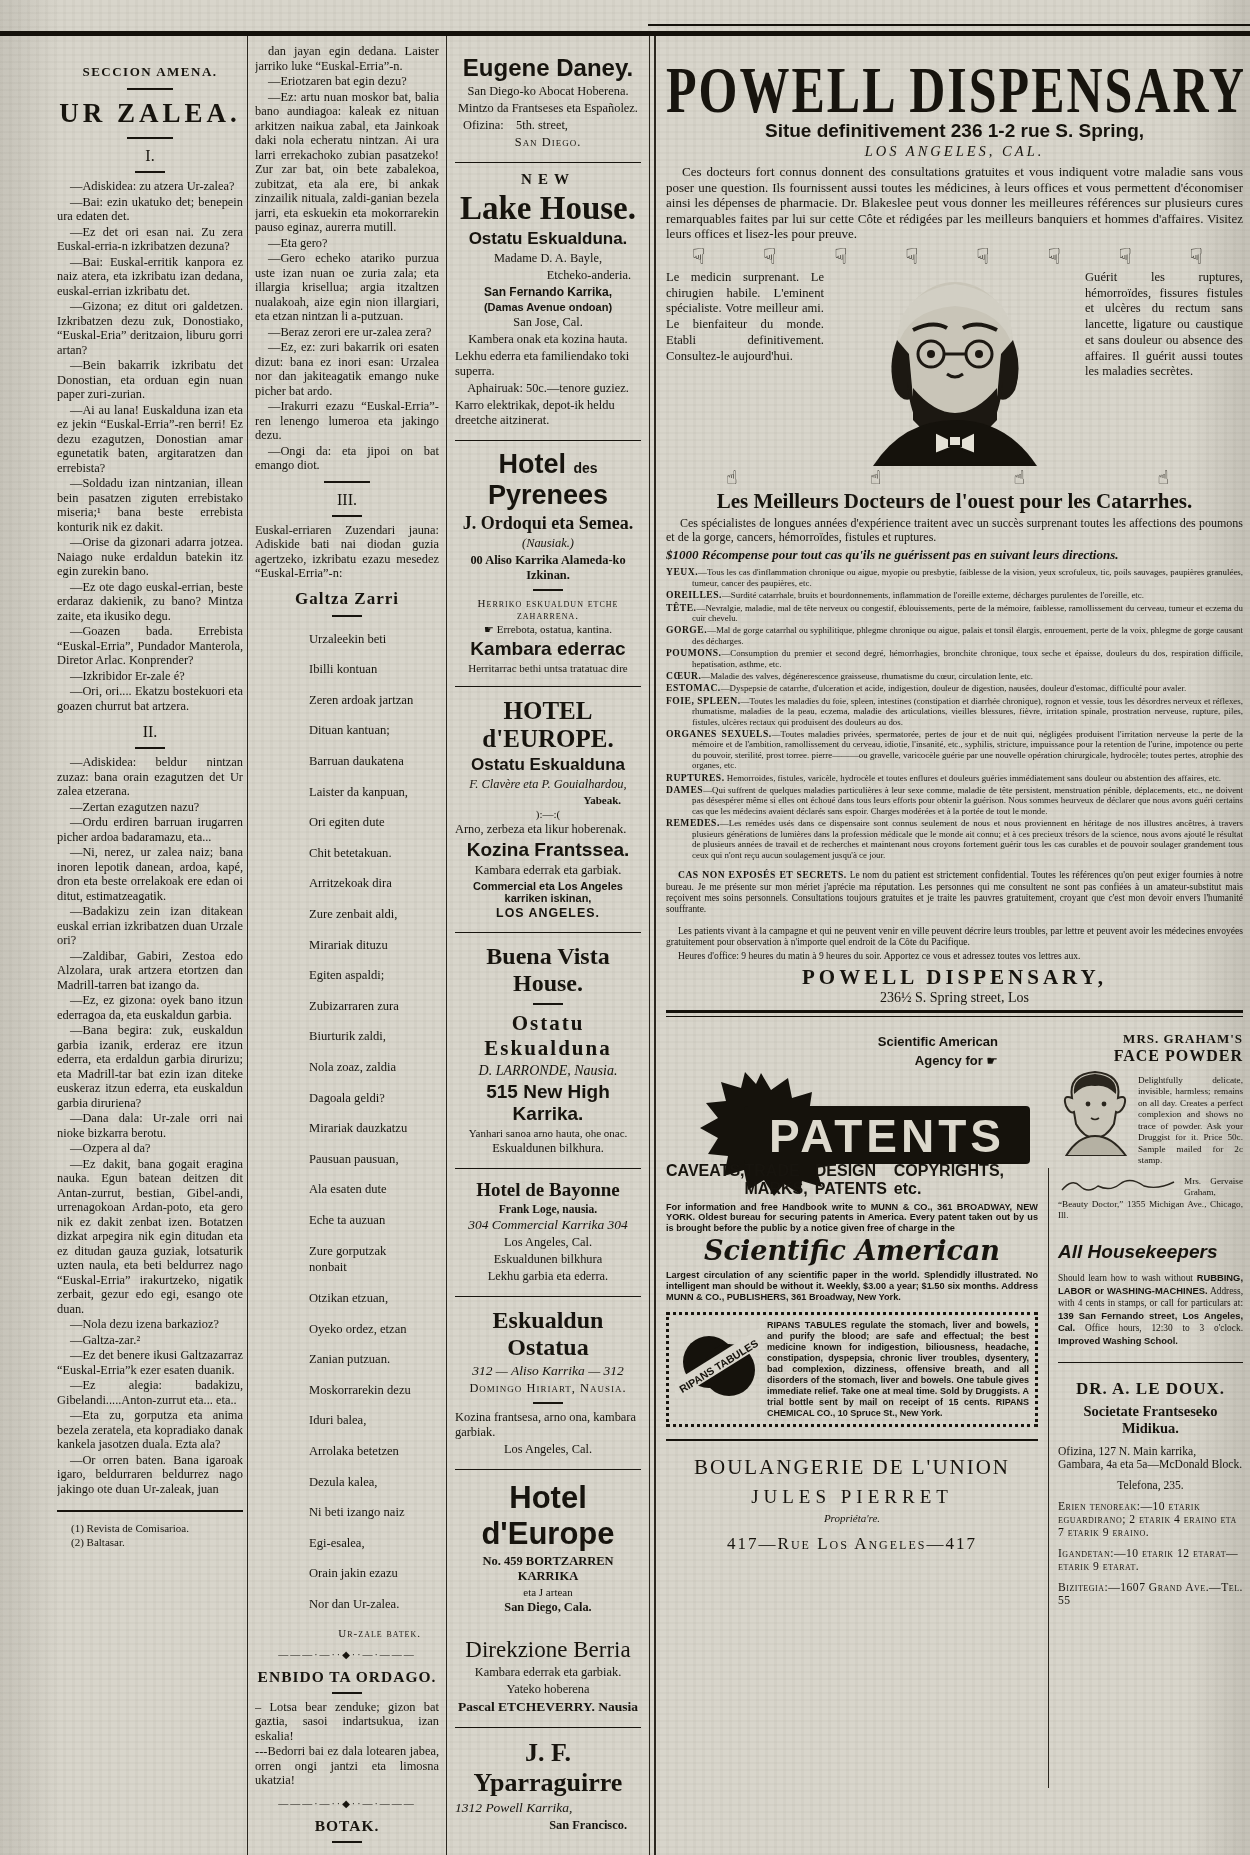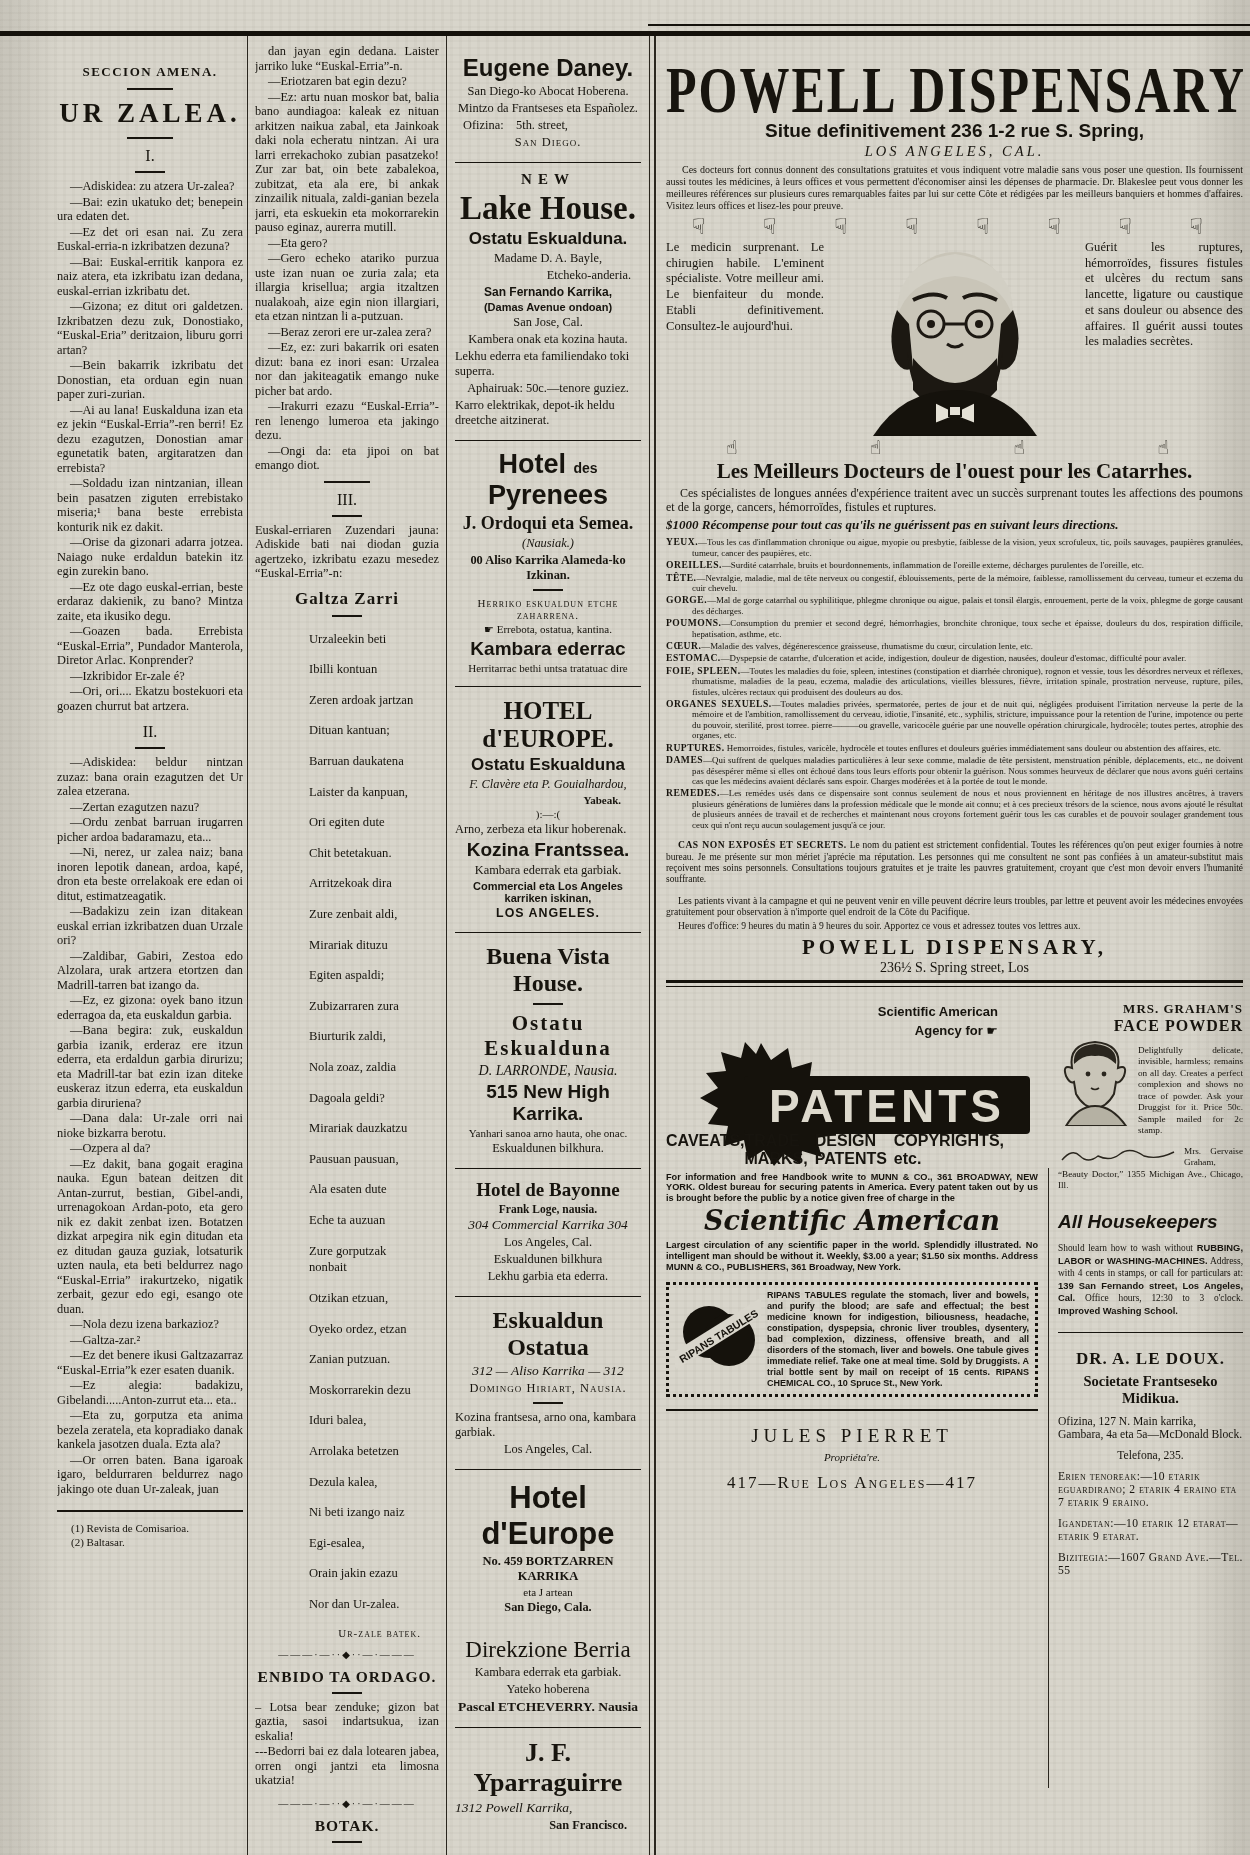--- a/index.html
+++ b/index.html
@@ -53,21 +53,21 @@
   .t-line-sm{font-size:11px;margin:2px 0;}
   .t-ital{font-style:italic;}
   .t-sc{font-variant:small-caps;letter-spacing:1px;}
   .t-bold{font-weight:bold;}
   .hand{font-family:"DejaVu Sans",sans-serif;}
 
   
   .pw-title{font-size:50px;font-weight:bold;text-align:center;letter-spacing:2px;transform:scaleY(1.3);transform-origin:top center;height:66px;margin-top:8px;white-space:nowrap;}
   .pw-sub1{font-size:19px;font-weight:bold;text-align:center;font-family:"Liberation Sans",sans-serif;margin:2px 0 0;}
   .pw-sub2{font-size:14.5px;font-style:italic;text-align:center;letter-spacing:3px;margin:1px 0 4px;}
-  .pw-intro{font-size:10px;line-height:1.2;text-align:justify;text-indent:16px;margin:2px 0 4px;}
+  .pw-intro{font-size:13px;line-height:1.2;text-align:justify;text-indent:16px;margin:2px 0 4px;}
   .hands{display:flex;justify-content:space-between;padding:0 26px;font-size:22px;line-height:1;font-family:"DejaVu Sans",sans-serif;margin:2px 0;}
   .hands span{letter-spacing:14px;}
   .pw-mid{display:flex;gap:6px;margin:2px 0 0;}
   .pw-side{width:158px;font-size:12.6px;line-height:1.25;text-align:justify;}
   .pw-portrait{flex:1;display:flex;justify-content:center;align-items:flex-start;}
   .cat-head{font-size:21px;font-weight:bold;text-align:center;margin:0 0 2px;}
   .cat-intro{font-size:12px;line-height:1.2;text-align:justify;text-indent:14px;margin:0 0 2px;}
   .reward{font-size:13px;font-style:italic;font-weight:bold;line-height:1.2;margin:0 0 4px;}
   .conds .cond{font-size:8.9px;line-height:1.17;text-align:justify;padding-left:26px;text-indent:-26px;margin:0 0 1px;}
   .cond b{font-size:9.6px;letter-spacing:.5px;}
@@ -143,21 +143,21 @@
         <p class="para">—Ez ote dago euskal-errian, beste erdaraz dakienik, zu bano? Mintza zaite, eta ikusiko degu.</p>
         <p class="para">—Goazen bada. Errebista “Euskal-Erria”, Pundador Manterola, Diretor Arlac. Konprender?</p>
         <p class="para">—Izkribidor Er-zale é?</p>
         <p class="para">—Ori, ori.... Ekatzu bostekuori eta goazen churrut bat artzera.</p>
       </div>
     <div class="roman" style="margin-top:10px">II.</div>
     <div class="sdiv sm"></div>
     <div>
         <p class="para">—Adiskidea: beldur nintzan zuzaz: bana orain ezagutzen det Ur zalea etzerana.</p>
         <p class="para">—Zertan ezagutzen nazu?</p>
-        <p class="para">—Ordu zenbat barruan irugarren picher ardoa badaramazu, eta...</p>
+        <p class="para">—Ordu erdiren barruan irugarren picher ardoa badaramazu, eta...</p>
         <p class="para">—Ni, nerez, ur zalea naiz; bana inoren lepotik danean, ardoa, kapé, dron eta beste orrelakoak ere edan oi ditut, estimatzeagatik.</p>
         <p class="para">—Badakizu zein izan ditakean euskal errian izkribatzen duan Urzale ori?</p>
         <p class="para">—Zaldibar, Gabiri, Zestoa edo Alzolara, urak artzera etortzen dan Madrill-tarren bat izango da.</p>
         <p class="para">—Ez, ez gizona: oyek bano itzun ederragoa da, eta euskaldun garbia.</p>
         <p class="para">—Bana begira: zuk, euskaldun garbia izanik, erderaz ere itzun ederra, eta erdaldun garbia dirurizu; eta Madrill-tar bat ezin izan diteke euskeraz itzun ederra, eta euskaldun garbia diruriena?</p>
         <p class="para">—Dana dala: Ur-zale orri nai nioke bizkarra berotu.</p>
         <p class="para">—Ozpera al da?</p>
         <p class="para">—Ez dakit, bana gogait eragina nauka. Egun batean deitzen dit Antan-zurrut, bestian, Gibel-andi, urrenagokoan Ardan-poto, eta gero nik ez dakit zenbat izen. Botatzen dizkat arpegira nik egin ditudan eta ez ditudan gauza guziak, lotsaturik uzten naula, eta beti beldurrez nago “Euskal-Erria” irakurtzeko, nigatik zerbait, gezur edo egi, esango ote duan.</p>
         <p class="para">—Nola dezu izena barkazioz?</p>
         <p class="para">—Galtza-zar.²</p>
@@ -470,20 +470,21 @@
           <svg width="86" height="86" viewBox="0 0 86 86">
             <circle cx="34" cy="40" r="26" fill="#15120c"></circle>
             <circle cx="54" cy="48" r="26" fill="#15120c"></circle>
             <rect x="-10" y="34" width="110" height="16" fill="#d8d5cb" transform="rotate(-32 43 43)"></rect>
             <text x="43" y="48" text-anchor="middle" transform="rotate(-32 43 43)" font-family="Liberation Sans, sans-serif" font-size="10.5" font-weight="bold" fill="#15120c">RIPANS TABULES</text>
           </svg>
           <p>RIPANS TABULES regulate the stomach, liver and bowels, and purify the blood; are safe and effectual; the best medicine known for indigestion, biliousness, headache, constipation, dyspepsia, chronic liver troubles, dysentery, bad complexion, dizziness, offensive breath, and all disorders of the stomach, liver and bowels. One tabule gives immediate relief. Take one at meal time. Sold by Druggists. A trial bottle sent by mail on receipt of 15 cents. RIPANS CHEMICAL CO., 10 Spruce St., New York.</p>
         </div>
 
         <div class="boul">
+          <div class="boul-t">BOULANGERIE DE L'UNION</div>
           <div class="boul-n">JULES PIERRET</div>
           <div class="boul-p">Propriéta're.</div>
           <div class="boul-a">417—Rue Los Angeles—417</div>
         </div>
       </div>
 
       <div class="c4right">
         <div class="fp">
           <div class="fp-brand">MRS. GRAHAM'S</div>
           <div class="fp-prod">FACE POWDER</div>

